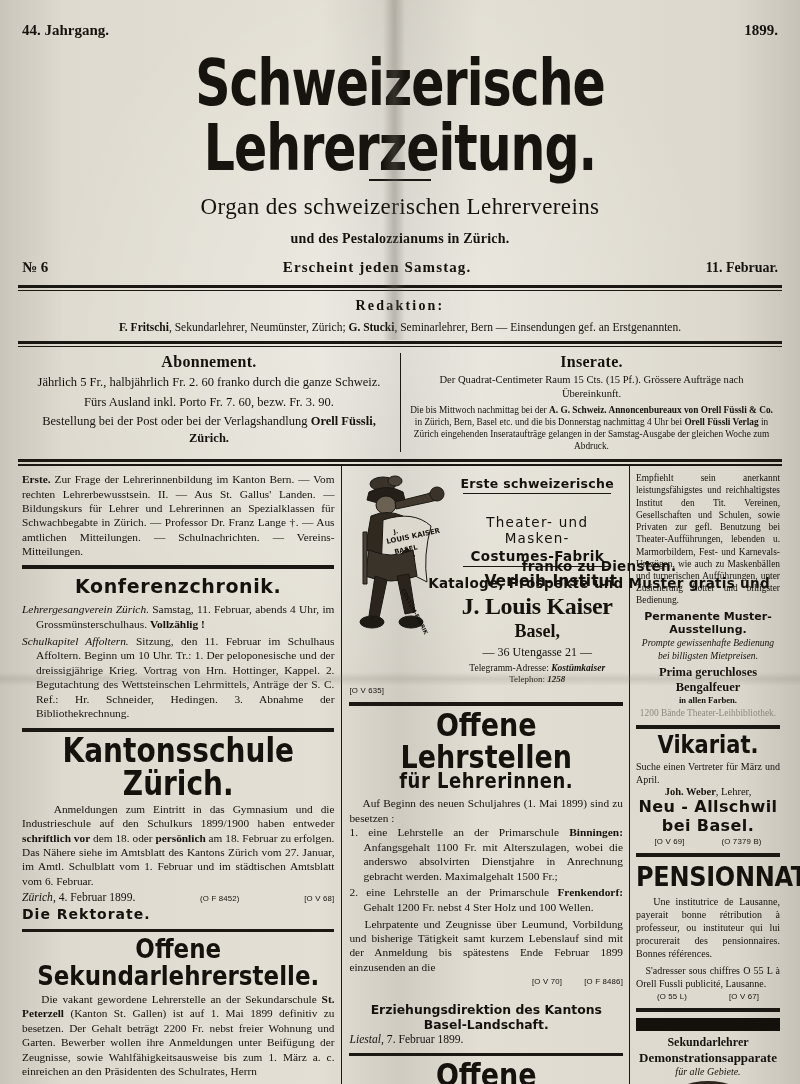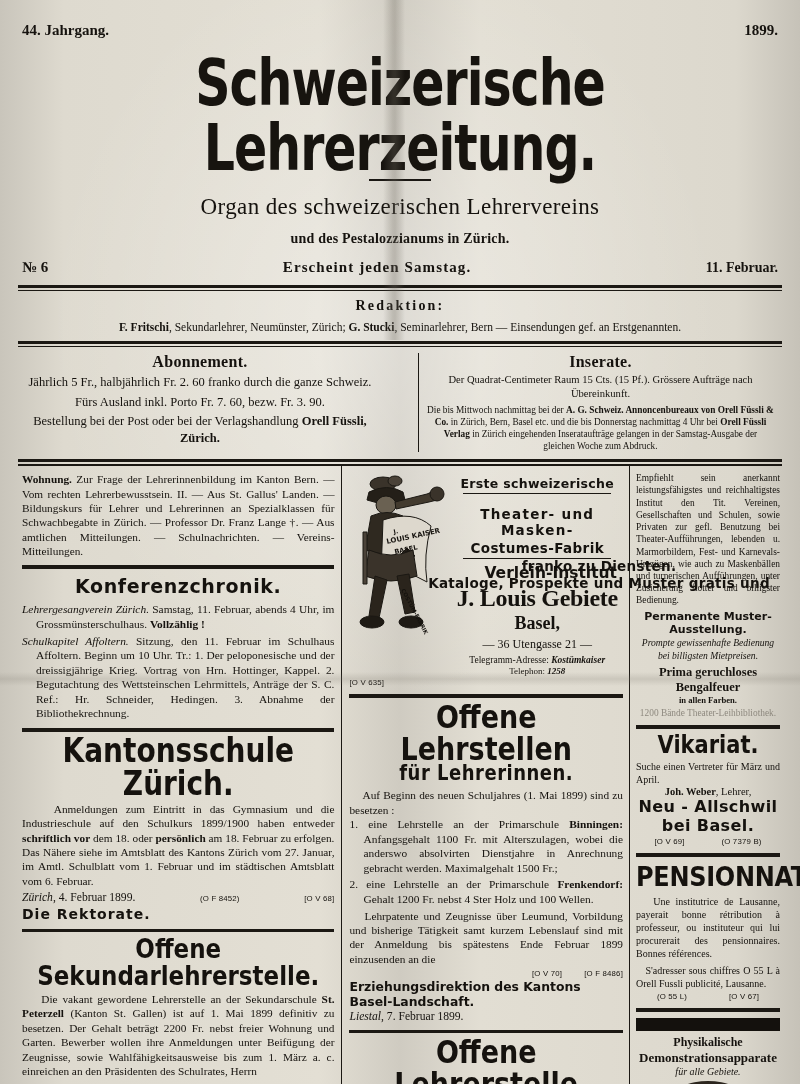--- a/index.html
+++ b/index.html
@@ -55,21 +55,21 @@
   .issueline .mid{font-size:15px;letter-spacing:1.1px;}
   .rule-thick{height:3px;background:#1b1813;margin:9px 10px 0 10px;}
   .rule-thin{height:1px;background:#1b1813;margin:2px 10px 0 10px;}
   .redaktion-h{text-align:center;font-weight:bold;font-size:14px;letter-spacing:2.2px;margin-top:7px;}
   .redaktion-b{text-align:center;font-size:11.5px;margin-top:7px;}
   .redaktion-b b{font-weight:bold;}
 
   .dblrule{margin:8px 10px 0 10px;border-top:3px solid #1b1813;border-bottom:1px solid #1b1813;height:2px;}
 
   
-  .abo-wrap{display:flex;margin:6px 10px 0 10px;gap:36px;}
+  .abo-wrap{display:flex;margin:6px 10px 0 10px;}
   .abo{width:50%;box-sizing:border-box;padding:0 8px;text-align:center;}
   .abo.right{border-left:1px solid #1b1813;}
   .abo h3{margin:0;font-size:16px;font-weight:bold;letter-spacing:.3px;}
   .abo p{margin:3px 0 0 0;font-size:12.5px;line-height:1.32;}
   .abo .fine{font-size:9.3px;line-height:1.3;margin-top:3px;}
   .abo .fine b{font-weight:bold;}
   .abo .mid{font-size:10.6px;margin-top:2px;}
 
   .dblrule2{margin:7px 10px 0 10px;border-top:3px solid #1b1813;border-bottom:2px solid #1b1813;height:2px;}
 
@@ -103,21 +103,21 @@
   .code{font-size:7.8px;font-family:"Liberation Sans",sans-serif;letter-spacing:.2px;}
   .bold-right{text-align:left;font-family:"DejaVu Sans",sans-serif;font-weight:bold;font-size:14px;
     letter-spacing:1px;margin-top:2px;}
 
   
   .kaiser{display:flex;border-bottom:0;}
   .kaiser-art{width:98px;flex:none;position:relative;}
   .kaiser-txt{flex:1;text-align:center;padding-left:4px;}
   .k1{font-family:"DejaVu Sans",sans-serif;font-weight:bold;font-size:12.5px;letter-spacing:.3px;margin-top:4px;}
   .k-underline{width:86%;height:1px;background:#1b1813;margin:2px auto 0 auto;}
-  .k2{font-family:"DejaVu Sans",sans-serif;font-weight:bold;font-size:13.5px;letter-spacing:1.3px;margin-top:12px;}
+  .k2{font-family:"DejaVu Sans",sans-serif;font-weight:normal;font-size:13.5px;letter-spacing:1.3px;margin-top:20px;}
   .k3{font-family:"DejaVu Sans",sans-serif;font-weight:bold;font-size:13.5px;letter-spacing:.4px;margin-top:2px;}
   .k4{font-family:"DejaVu Sans",sans-serif;font-weight:bold;font-size:15.5px;margin-top:5px;padding-left:27px;}
   .k5{font-family:"Liberation Serif",serif;font-weight:bold;font-size:24px;margin-top:3px;letter-spacing:-.3px;}
   .k6{font-family:"Liberation Serif",serif;font-weight:bold;font-size:18px;margin-top:1px;}
   .k7{font-size:12px;margin-top:3px;}
   .k8{font-size:9.5px;margin-top:3px;}
   .k8 i{font-style:italic;font-weight:bold;}
   .k9{font-size:9px;margin-top:1px;}
   .k9 i{font-style:italic;font-weight:bold;}
   .katalog{font-family:"DejaVu Sans",sans-serif;font-weight:bold;font-size:13.5px;
@@ -192,21 +192,21 @@
     </div>
   </div>
 
   <div class="dblrule2"></div>
 
   <div class="cols">
 
     <div class="col col-l">
 
       <p class="just">
-        <b>Wohnung.</b>
+        <b>Erste.</b>
         <span>Zur Frage der Lehrerinnenbildung im Kanton Bern. — Vom rechten Lehrerbewusstsein. II. — Aus St. Gallus' Landen. — Bildungskurs für Lehrer und Lehrerinnen an Spezialklassen für Schwachbegabte in Zürich. — Professor Dr. Franz Lange †. — Aus amtlichen Mitteilungen. — Schulnachrichten. — Vereins-Mitteilungen.</span>
       </p>
 
       <div class="sec-rule"></div>
       <div class="h-konf">Konferenzchronik.</div>
 
       <p class="konf-item">
         <i>Lehrergesangverein Zürich.</i><span> Samstag, 11. Februar, abends 4 Uhr, im Grossmünsterschulhaus. </span><b>Vollzählig !</b>
       </p>
       <p class="konf-item">
@@ -274,21 +274,21 @@
             </g>
           </svg>
         </div>
         <div class="kaiser-txt">
           <div class="k1">Erste schweizerische</div>
           <div class="k-underline"></div>
           <div class="k2">Theater- und Masken-</div>
           <div class="k3">Costumes-Fabrik</div>
           <div class="k-underline"></div>
           <div class="k4">Verleih-Institut</div>
-          <div class="k5">J. Louis Gebiete</div>
+          <div class="k5">J. Louis Kaiser</div>
           <div class="k6">Basel,</div>
           <div class="k7">— 36 Utengasse 21 —</div>
           <div class="k8"><span>Telegramm-Adresse: </span><i>Kostümkaiser</i></div>
           <div class="k9"><span>Telephon: </span><i>1258</i></div>
         </div>
       </div>
 
       <div style="display:flex;align-items:flex-end;gap:6px;margin-top:2px;">
         <span class="code">[O V 635]</span>
       </div>
@@ -297,21 +297,21 @@
       <div class="h-ad" style="font-size:27px;">Offene Lehrstellen</div>
       <div class="h-ad xsm" style="margin-top:-2px;">für Lehrerinnen.</div>
       <p class="just">&nbsp;&nbsp;&nbsp;&nbsp;<span>Auf Beginn des neuen Schuljahres (1. Mai 1899) sind zu besetzen :</span></p>
       <p class="konf-item"><span>1. eine Lehrstelle an der Primarschule </span><b>Binningen:</b><span> Anfangsgehalt 1100 Fr. mit Alterszulagen, wobei die anderswo absolvirten Dienstjahre in Anrechnung gebracht werden. Maximalgehalt 1500 Fr.;</span></p>
       <p class="konf-item"><span>2. eine Lehrstelle an der Primarschule </span><b>Frenkendorf:</b><span> Gehalt 1200 Fr. nebst 4 Ster Holz und 100 Wellen.</span></p>
       <p class="just">&nbsp;&nbsp;&nbsp;<span>Lehrpatente und Zeugnisse über Leumund, Vorbildung und bisherige Tätigkeit samt kurzem Lebenslauf sind mit der Anmeldung bis spätestens Ende Februar 1899 einzusenden an die</span></p>
       <div class="signrow" style="justify-content:flex-end;gap:22px;">
         <span class="code">[O V 70]</span>
         <span class="code">[O F 8486]</span>
       </div>
-      <div style="font-family:'DejaVu Sans',sans-serif;font-weight:bold;font-size:12.4px;margin-top:1px;">Erziehungsdirektion des Kantons Basel-Landschaft.</div>
+      <div style="text-align:center;font-family:'DejaVu Sans',sans-serif;font-weight:bold;font-size:12.4px;margin-top:16px;">Erziehungsdirektion des Kantons Basel-Landschaft.</div>
       <div style="font-size:11.6px;margin-top:1px;"><i class="sign-l">Liestal</i><span>, 7. Februar 1899.</span></div>
 
       <div class="sec-rule thin"></div>
       <div class="h-ad" style="font-size:27px;">Offene Lehrerstelle</div>
 
     </div>
 
     <div class="col col-r">
 
       <p class="rtxt">Empfiehlt sein anerkannt leistungsfähigstes und reichhaltigstes Institut den Tit. Vereinen, Gesellschaften und Schulen, sowie Privaten zur gefl. Benutzung bei Theater-Aufführungen, lebenden u. Marmorbildern, Fest- und Karnevals-Umzügen, wie auch zu Maskenbällen und turnerischen Aufführungen, unter Zusicherung flotter und billigster Bedienung.</p>
@@ -336,21 +336,21 @@
       <div class="h-pens">PENSIONNAT.</div>
       <p class="vtxt">&nbsp;&nbsp;&nbsp;<span>Une institutrice de Lausanne, payerait bonne rétribution à professeur, ou instituteur qui lui procurerait des pensionnaires. Bonnes références.</span></p>
       <p class="vtxt" style="margin-top:4px;">&nbsp;&nbsp;&nbsp;<span>S'adresser sous chiffres O 55 L à Orell Fussli publicité, Lausanne.</span></p>
       <div class="codes2">
         <span class="code">(O 55 L)</span>
         <span class="code">[O V 67]</span>
       </div>
 
       <div class="sec-rule"></div>
       <div class="blackbar"></div>
-      <div class="phys1">Physikalische</div>
+      <div class="phys1">Sekundarlehrer</div>
       <div class="phys2">Demonstrationsapparate</div>
       <div class="phys3">für alle Gebiete.</div>
 
       <div class="seal">
         <svg width="140" height="140" viewBox="0 0 140 140">
           <defs>
             <path id="arcTop" d="M 16 70 A 54 54 0 0 1 124 70"></path>
             <path id="arcBot" d="M 22 70 A 48 48 0 0 0 118 70"></path>
           </defs>
           <circle cx="70" cy="70" r="69" fill="#2b251d"></circle>

